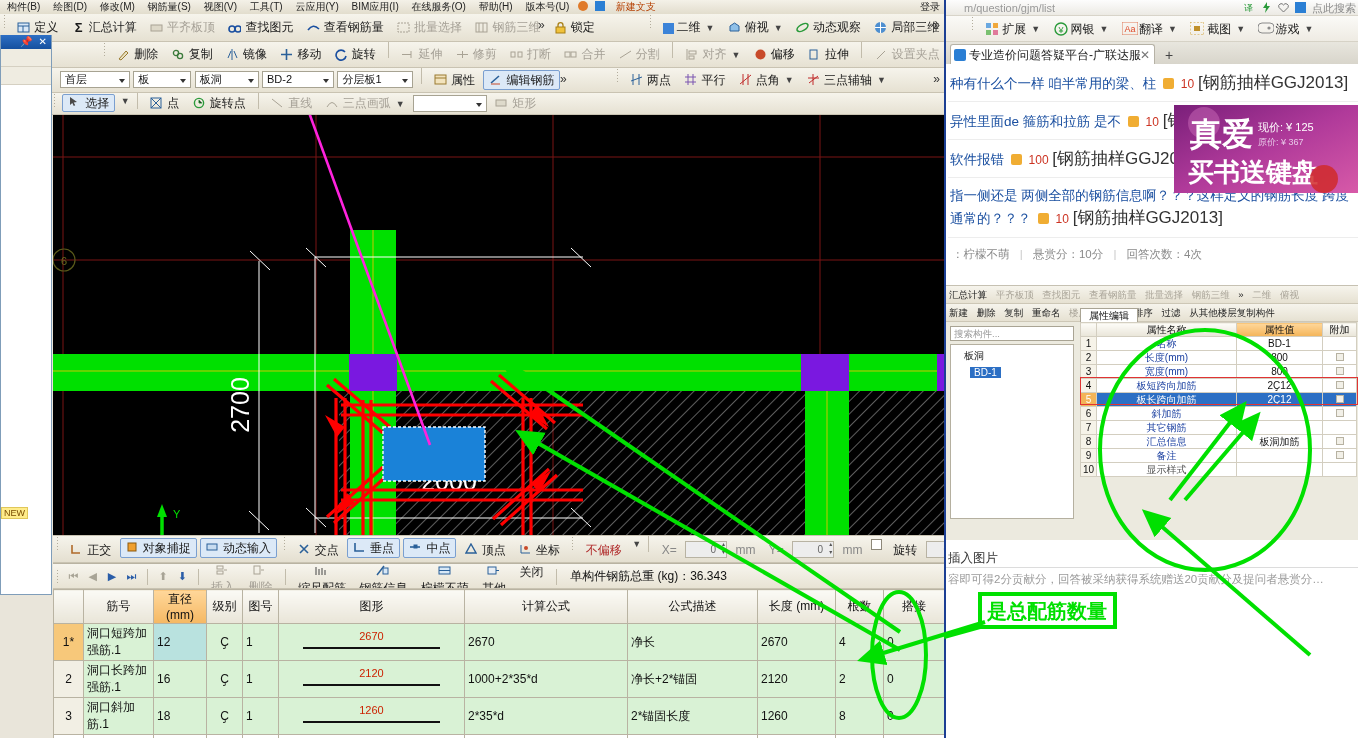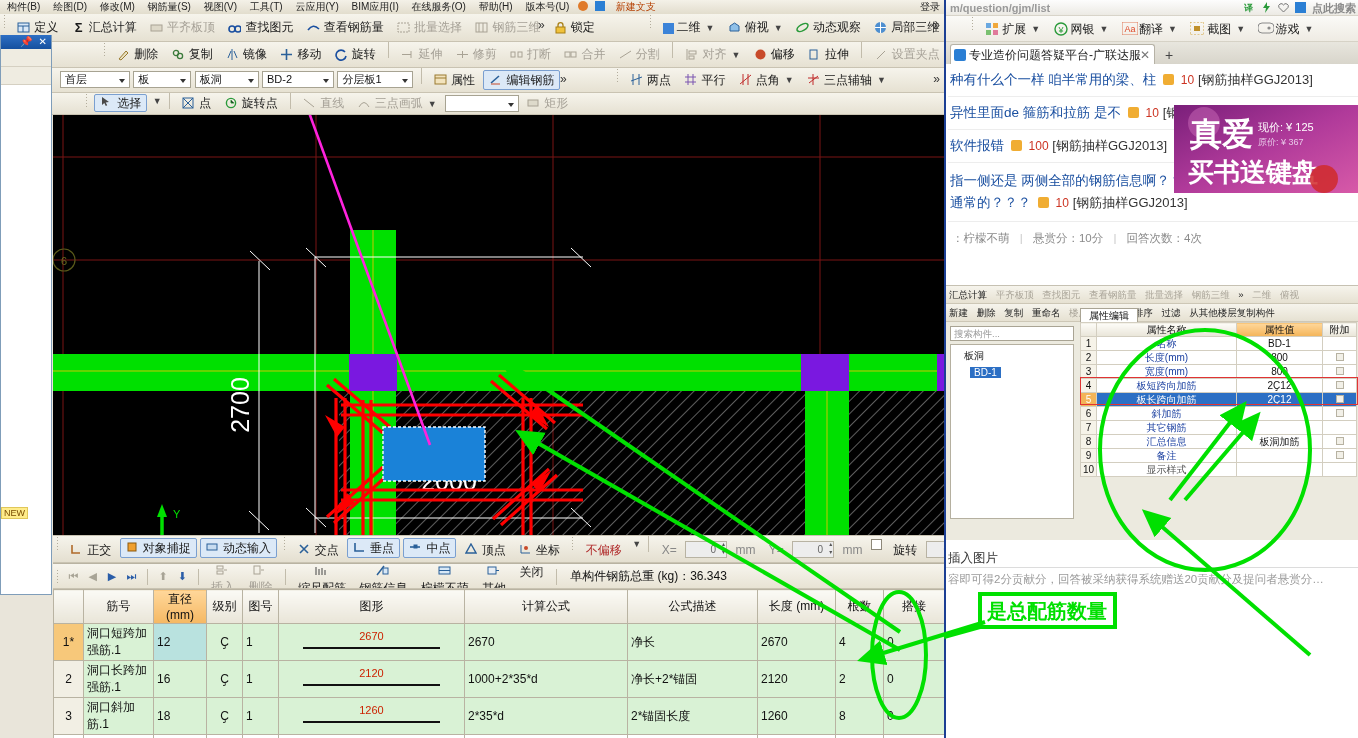--- a/index.html
+++ b/index.html
@@ -101,21 +101,21 @@
   table.grid tr.empty td { background:#fff; }
   .shapecell { position:relative; height:27px;}
   .shapecell .lbl { position:absolute; left:0; right:0; top:1px; text-align:center;
     color:#cc2200; font-size:11px;}
   .shapecell .bar { position:absolute; left:12%; right:12%; bottom:7px; height:2px; background:#111;}
 
   
   #browser { position:absolute; left:944px; top:0; width:414px; height:738px; background:#fff;
      border-left:2px solid #1c3f94; overflow:hidden;}
   #urlrow { height:16px; background:linear-gradient(#fdfdfd,#eceae4); position:relative;
-     font-size:11px; color:#999; line-height:16px; padding-left:4px; border-bottom:1px solid #d8d4c9;font-weight:bold;}
+     font-size:11px; color:#999; line-height:16px; padding-left:18px; border-bottom:1px solid #d8d4c9;}
   #urlrow .rightico { position:absolute; right:2px; top:0; white-space:nowrap;}
   #extrow { height:26px; background:linear-gradient(#fbfaf7,#eeebe3); white-space:nowrap;
      border-bottom:1px solid #d6d2c6; padding-left:22px; overflow:hidden;}
   #extrow .tbtn{height:26px; font-size:12px;}
   #tabrow { height:22px; background:linear-gradient(#e8e6de,#d8d5cb); position:relative;}
   .tab { position:absolute; left:4px; top:2px; height:20px; background:#fff;
      border:1px solid #b6b2a6; border-bottom:0; border-radius:3px 3px 0 0;
      padding:0 20px 0 18px; font-size:12px; line-height:20px; color:#222; max-width:205px;
      overflow:hidden; white-space:nowrap;}
   .tab .favicon{position:absolute;left:3px;top:4px;width:12px;height:12px;background:#2b7fd4;border-radius:2px;}
@@ -124,21 +124,21 @@
      line-height:18px; color:#444; font-size:14px;}
 
   #qlist { position:absolute; left:0; top:64px; width:414px; height:221px; background:#fff;
      overflow:hidden; padding-left:2px;}
   .qrow { border-bottom:1px solid #ededed; padding:7px 4px 7px 2px; white-space:nowrap;
      overflow:hidden; font-size:13.5px; }
   .qrow .qt { color:#1a4fa0; }
   .qrow .coin { display:inline-block; width:11px;height:11px; background:#f0ad33;
      border-radius:2px; vertical-align:-1px; margin:0 3px; }
   .qrow .pts { color:#cc3322; font-size:12px;}
-  .qrow .cat { color:#333; font-size:13px;margin-top:24px;}
+  .qrow .cat { color:#333; font-size:17px;margin-top:24px;}
   .qmeta { color:#8a8a8a; font-size:11.5px; padding:9px 4px; }
   .qmeta .bar { color:#c9c9c9; padding:0 7px;}
 
   
   #rapp { position:absolute; left:0; top:285px; width:414px; height:255px;
      background:#eceadf; border-top:1px solid #c6c1b2; overflow:hidden;}
   #rtb1 { height:18px; white-space:nowrap; overflow:hidden; font-size:9.5px; line-height:18px;
      background:linear-gradient(#f6f4ec,#e6e1d2); border-bottom:1px solid #cdc7b6;}
   #rtb2 { height:18px; white-space:nowrap; overflow:hidden; font-size:9.5px; line-height:18px;
      background:linear-gradient(#f6f4ec,#e6e1d2); border-bottom:1px solid #cdc7b6;}
@@ -497,21 +497,21 @@
             <svg width="13" height="13">
               <path d="M6 1 V12 M1 5 H12 M2 10 L11 3" stroke="#c02a2a"></path>
             </svg>
           </span>
       <span>三点辅轴</span>
           <span class="chev">▼</span>
         </span>
     <span class="more" style="right:4px">»</span>
   </div>
 
-  <div class="tbrow" id="tb4" style="padding-left:82px;">
+  <div class="tbrow" id="tb4" style="padding-left:50px;">
     <span class="dots"></span>
     <span class="tbtn boxed" style="height:18px;margin-top:1px;">
       <span class="ico">
             <svg width="11" height="11">
               <path d="M2 1 L2 9 L4.3 7 L5.8 10 L7.2 9.3 L5.7 6.4 L9 6 Z" fill="#4a4a4a"></path>
             </svg>
           </span>
       <span>选择</span>
         </span>
     <span class="chev">▼</span>

